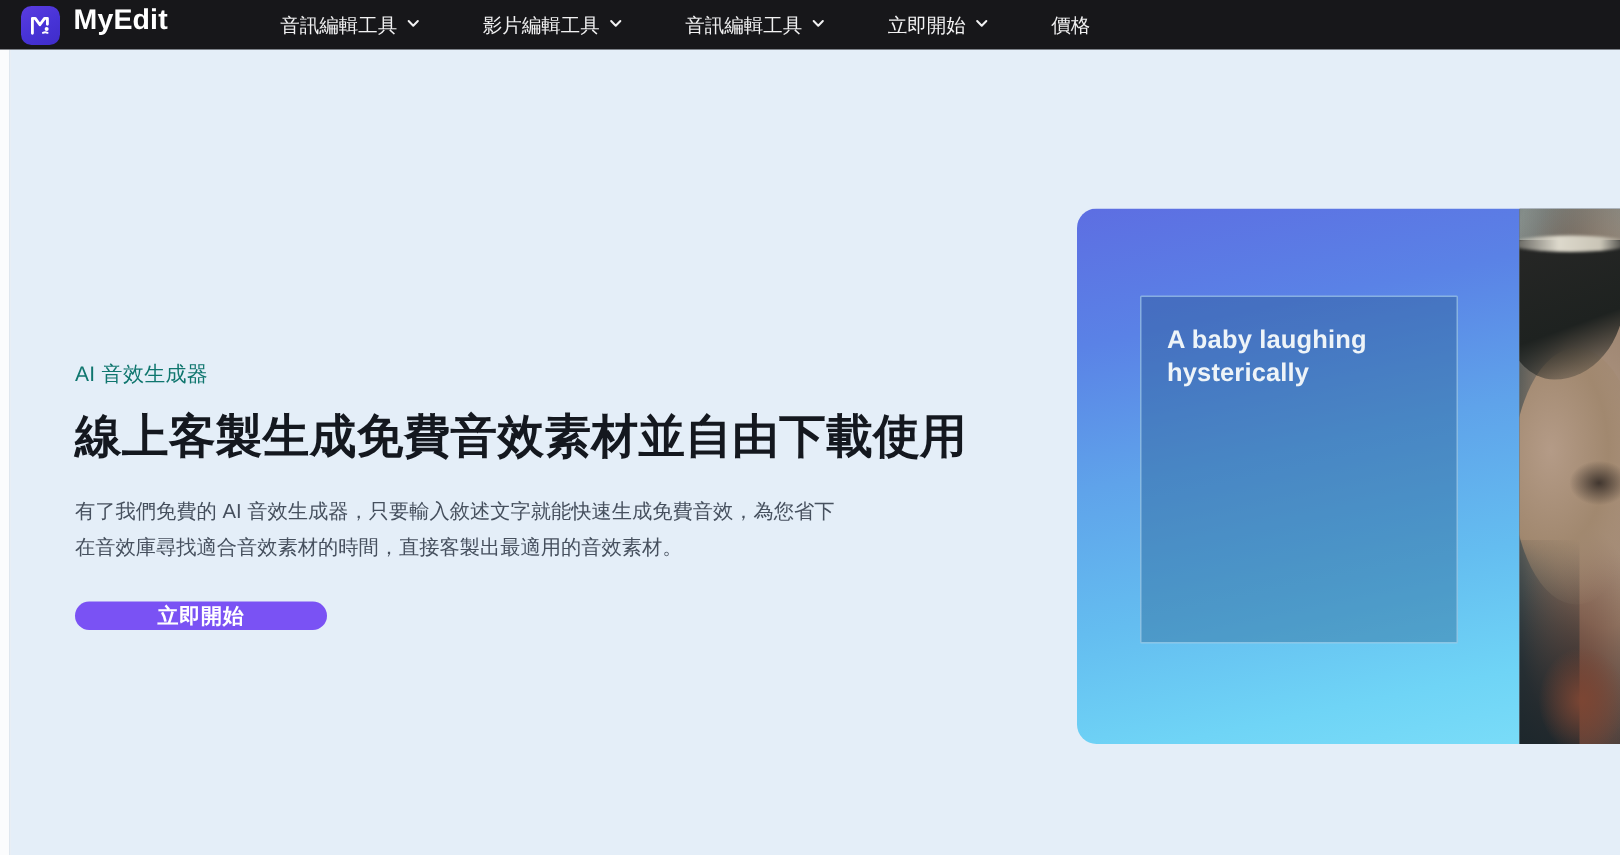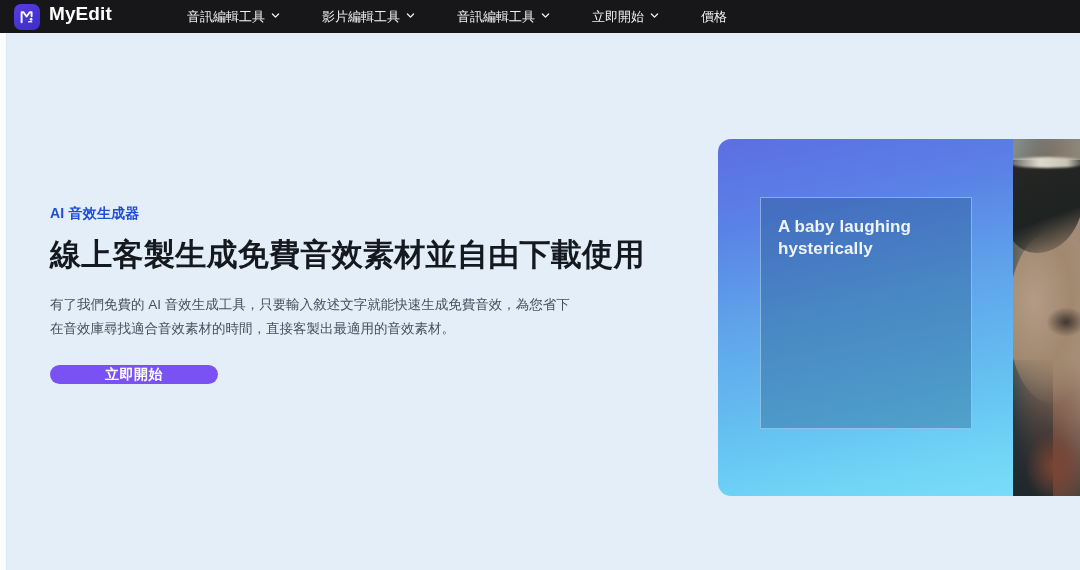--- a/index.html
+++ b/index.html
@@ -100,24 +100,25 @@
   
   .hero-left {
     position: absolute;
     left: 50px;
     top: 205px;
     width: 660px;
   }
 
   .eyebrow {
     font-size: 14px;
-    font-weight: 700;
-    color: #1d4ed8;
+    font-weight: 400;
+    color: #0f766e;
     letter-spacing: 0.2px;
     margin-bottom: 13px;
+    margin-top: 36px;
   }
 
   .headline {
     font-size: 31px;
     font-weight: 700;
     color: #14181f;
     letter-spacing: 0.3px;
     line-height: 1.2;
     margin-bottom: 20px;
   }
@@ -320,21 +321,21 @@
         <span>價格</span>
       </div>
 
     </div>
   </div>
 
   <div class="hero-left">
     <div class="eyebrow">AI 音效生成器</div>
     <h1 class="headline">線上客製生成免費音效素材並自由下載使用</h1>
     <p class="subcopy">
-      <span class="line">有了我們免費的 AI 音效生成工具，只要輸入敘述文字就能快速生成免費音效，為您省下</span>
+      <span class="line">有了我們免費的 AI 音效生成器，只要輸入敘述文字就能快速生成免費音效，為您省下</span>
       <span class="line">在音效庫尋找適合音效素材的時間，直接客製出最適用的音效素材。</span>
     </p>
     <button class="cta">立即開始</button>
   </div>
 
   <div class="hero-right">
 
     <div class="gradient-pane">
       <div class="prompt-card">
         <div class="prompt-text">A baby laughing hysterically</div>

